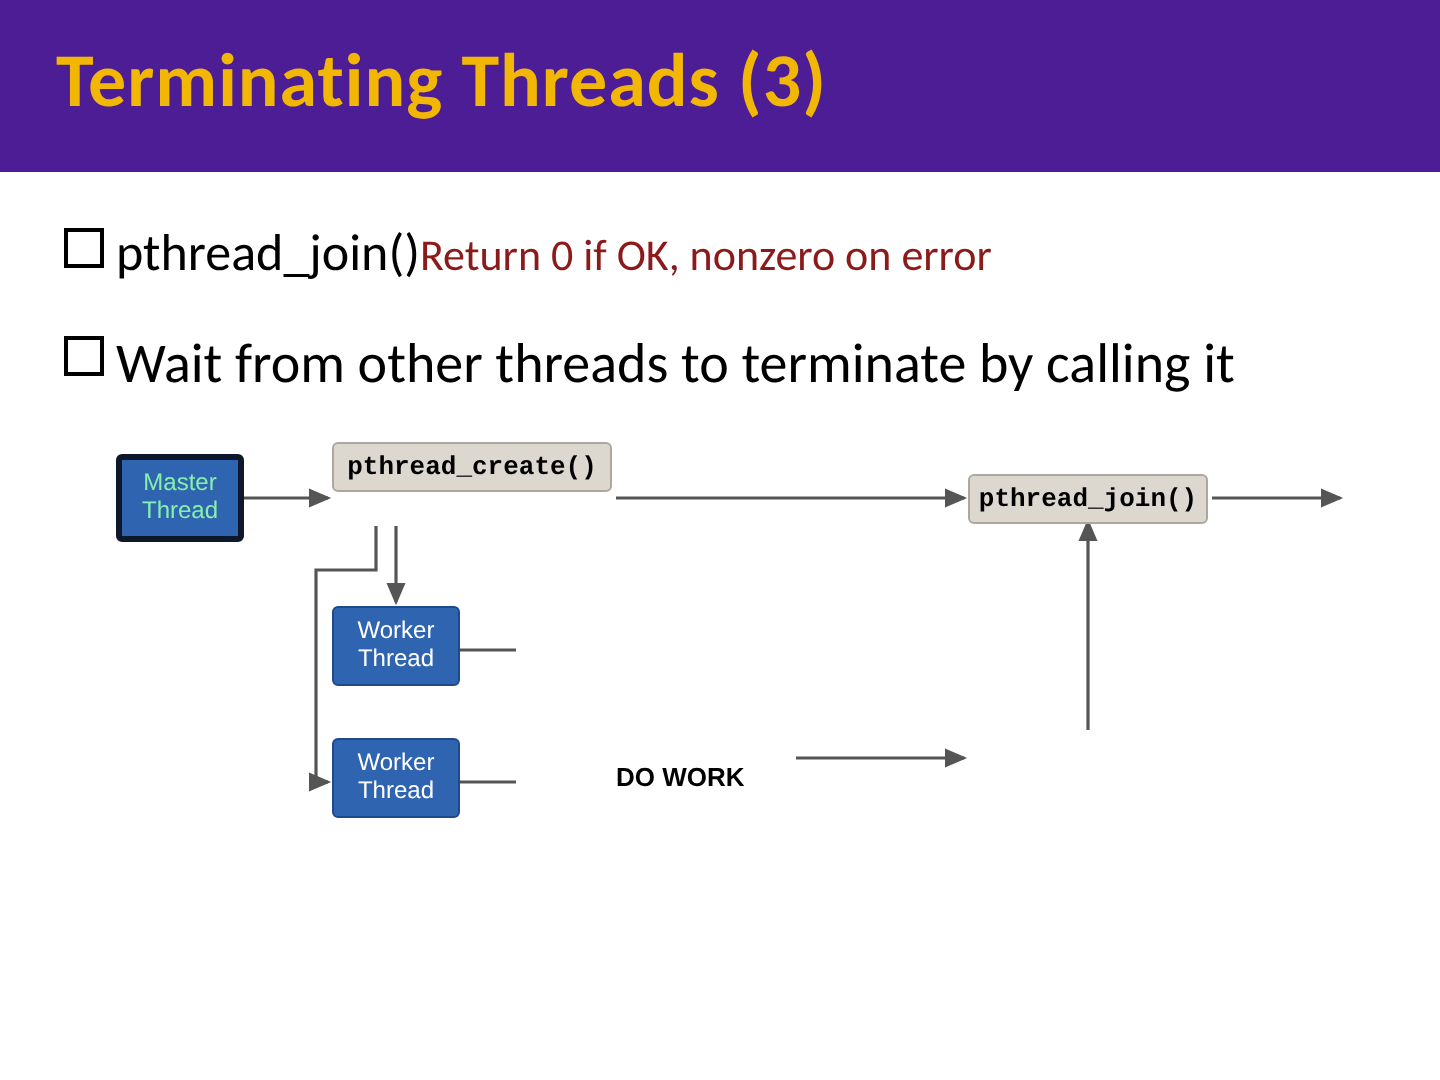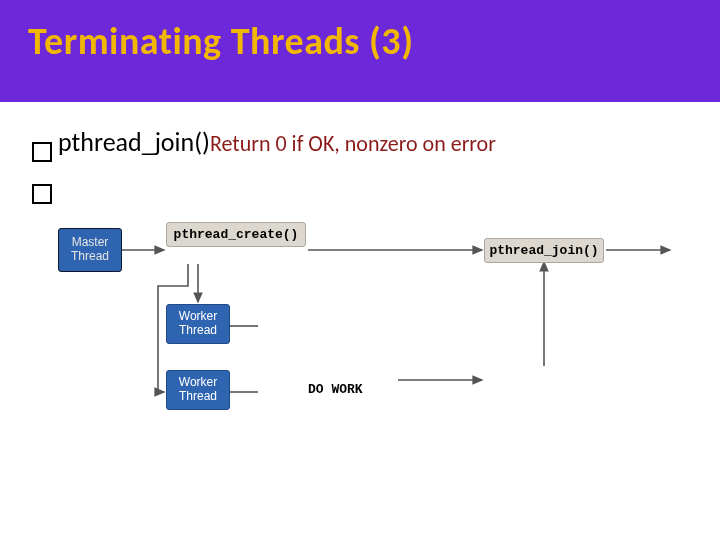--- a/index.html
+++ b/index.html
@@ -1,35 +1,35 @@
 <!DOCTYPE html>
 <html><head>
 <meta charset="utf-8">
 <style>
   html,body{margin:0;padding:0;width:720px;height:540px;background:#fff;font-family:"Segoe UI","Calibri",Arial,sans-serif;overflow:hidden}
-  .header{background:#6d28d9;padding:18px 28px 38px}
+  .header{background:#4c1d95;padding:18px 28px 22px}
   .title{color:#f2b705;font-size:38px;font-weight:700;letter-spacing:.5px}
   .body{padding:24px 32px 0}
-  .bullet{display:flex;align-items:flex-end;margin-bottom:22px}
+  .bullet{display:flex;align-items:flex-start;margin-bottom:22px}
   .sq{display:inline-block;width:16px;height:16px;border:2px solid #000;margin-right:6px;flex:0 0 auto;position:relative;top:4px}
   .b1 .txt{font-size:26px;color:#000}
   .b1 .fn{font-family:"Calibri",Arial,sans-serif}
   .b1 .ret{font-size:22px;color:#8b1a1a}
   .b2 .txt{font-size:28px;color:#000;line-height:1.25}
   .diagram{margin:18px 0 0 26px;position:relative;width:640px;height:210px}
   .box{position:absolute;border-radius:3px;font-size:12px;font-family:Arial,sans-serif;text-align:center;display:flex;align-items:center;justify-content:center;box-sizing:border-box}
-  .master{left:0;top:6px;width:64px;height:44px;background:#2f64b0;color:#e5e5e5;border:1px solid #0f172a;line-height:1.15}
+  .master{left:0;top:6px;width:64px;height:44px;background:#2f64b0;color:#86efac;border:3px solid #0f172a;line-height:1.15}
   .worker{width:64px;height:40px;background:#2f64b0;color:#fff;border:1px solid #1e4a8a;line-height:1.15}
   .w1{left:108px;top:82px}
   .w2{left:108px;top:148px}
   .code{background:#dcd8d0;border:1px solid #aca89c;font-family:"Courier New",monospace;font-weight:700;font-size:13px;padding:4px 8px}
   .pc{left:108px;top:0;width:140px}
   .pj{left:426px;top:16px;width:120px}
   .pe{left:426px;top:146px;width:120px}
-  .dowork{position:absolute;left:250px;top:160px;font-size:13px;font-weight:700;font-family:Liberation Mono, monospace}
+  .dowork{position:absolute;left:250px;top:160px;font-size:13px;font-weight:700;font-family:Liberation Sans, sans-serif}
   svg.lines{position:absolute;left:0;top:0;width:640px;height:210px;pointer-events:none}
   .arr{stroke:#555;stroke-width:1.6;fill:none}
   .ah{fill:#555}
 </style>
 </head>
 <body>
 
 <div class="header">
   <div class="title">Terminating Threads (3)</div>
 </div>
@@ -38,20 +38,21 @@
 
   <div class="bullet b1">
     <span class="sq"></span>
     <span class="txt">
       <span class="fn">pthread_join()</span><span class="ret">Return 0 if OK, nonzero on error</span>
     </span>
   </div>
 
   <div class="bullet b2">
     <span class="sq"></span>
+    <span class="txt">Wait from other threads to terminate by calling it</span>
   </div>
 
   <div class="diagram">
     <svg class="lines">
       <defs>
         <marker id="ah" markerWidth="8" markerHeight="8" refX="6" refY="3" orient="auto">
           <path class="ah" d="M0,0 L7,3 L0,6 Z"></path>
         </marker>
       </defs>
       <line class="arr" x1="64" y1="28" x2="106" y2="28" marker-end="url(#ah)"></line>

